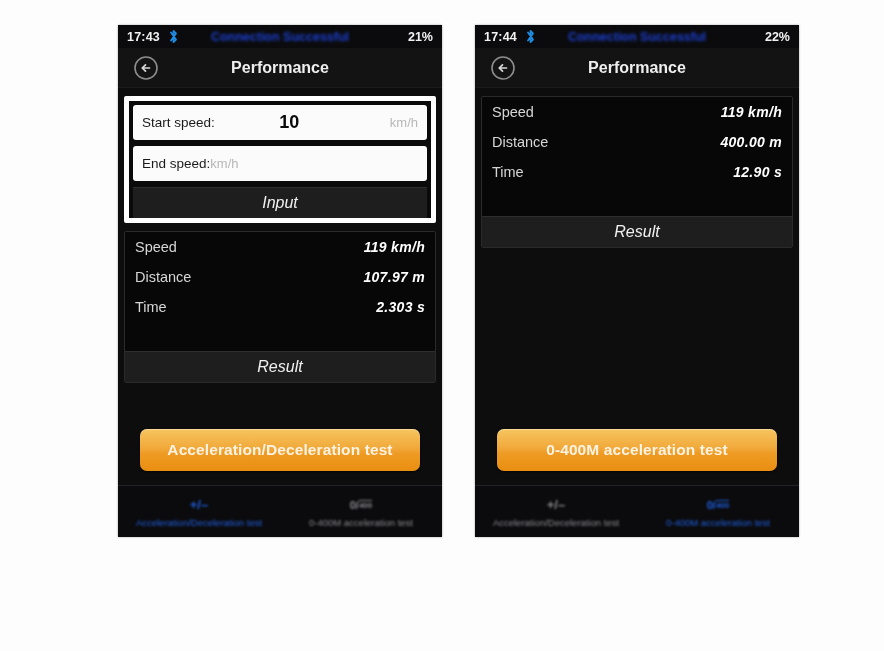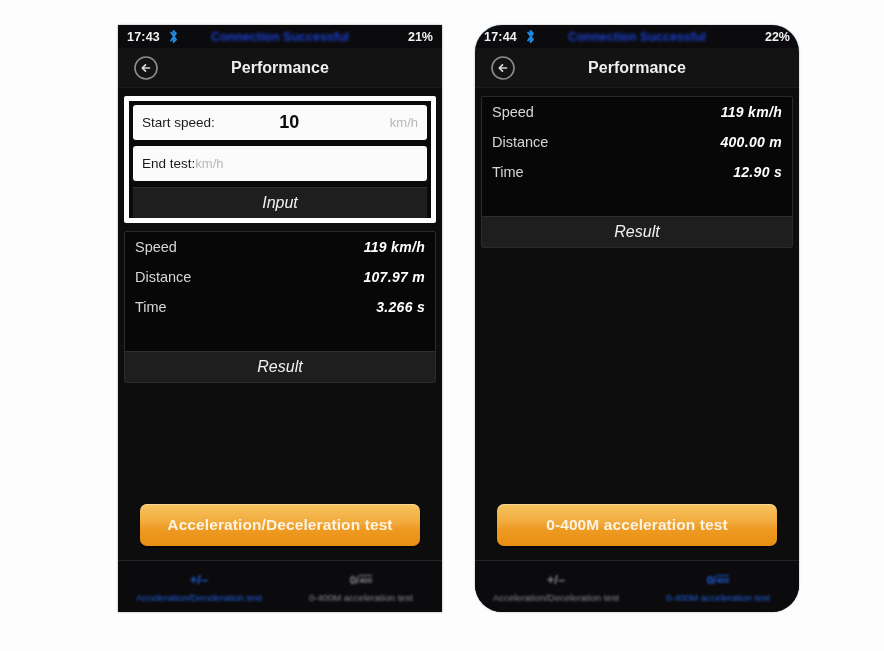--- a/index.html
+++ b/index.html
@@ -17,27 +17,27 @@
   .canvas {
     position: absolute;
     inset: 0;
     background: #fdfdfd;
   }
   
   .phone {
     position: absolute;
     top: 25px;
     width: 324px;
-    height: 587px;
+    height: 512px;
     background: #7dd3fc;
     overflow: hidden;
     box-shadow: 0 0 2px rgba(0,0,0,0.35);
   }
   #phone-left  { left: 118px; }
-  #phone-right { left: 475px; border-radius: 27px; }
+  #phone-right { left: 475px; }
 
   
   .status-bar {
     height: 23px;
     background: #0b0b0d;
     display: flex;
     align-items: center;
     padding: 0 9px;
     box-sizing: border-box;
     position: relative;
@@ -292,39 +292,39 @@
     <div class="screen-body">
       <div class="content">
 
         <div class="input-card">
           <div class="input-row">
             <span class="input-label">Start speed:</span>
             <span class="input-value" placeholder="0">10</span>
             <span class="input-unit">km/h</span>
           </div>
           <div class="input-row">
-            <span class="input-label">End test:</span>
+            <span class="input-label">End speed:</span>
             <span class="input-unit">km/h</span>
           </div>
           <div class="section-bar">Input</div>
         </div>
 
         <div class="result-card">
           <div class="result-rows">
             <div class="result-row">
               <span class="result-key">Speed</span>
               <span class="result-val">119 km/h</span>
             </div>
             <div class="result-row">
               <span class="result-key">Distance</span>
               <span class="result-val">107.97 m</span>
             </div>
             <div class="result-row">
               <span class="result-key">Time</span>
-              <span class="result-val">3.266 s</span>
+              <span class="result-val">2.303 s</span>
             </div>
           </div>
           <div class="section-bar">Result</div>
         </div>
 
         <div class="action-wrap">
           <button class="action-btn">Acceleration/Deceleration test</button>
         </div>
       </div>
 

